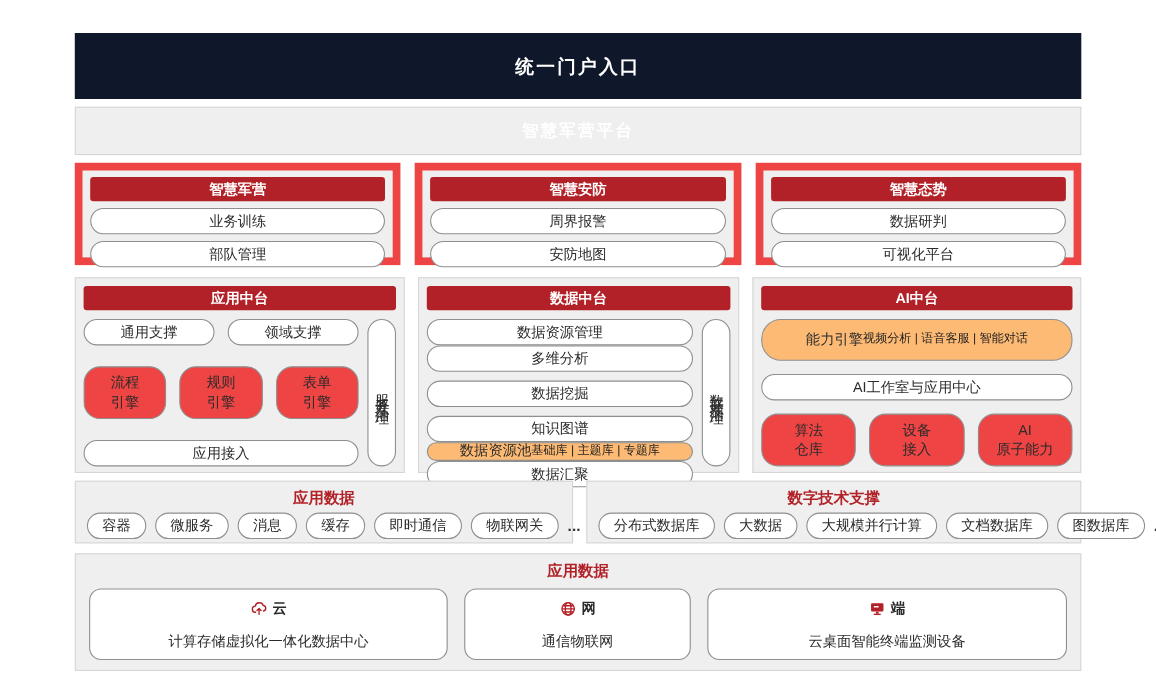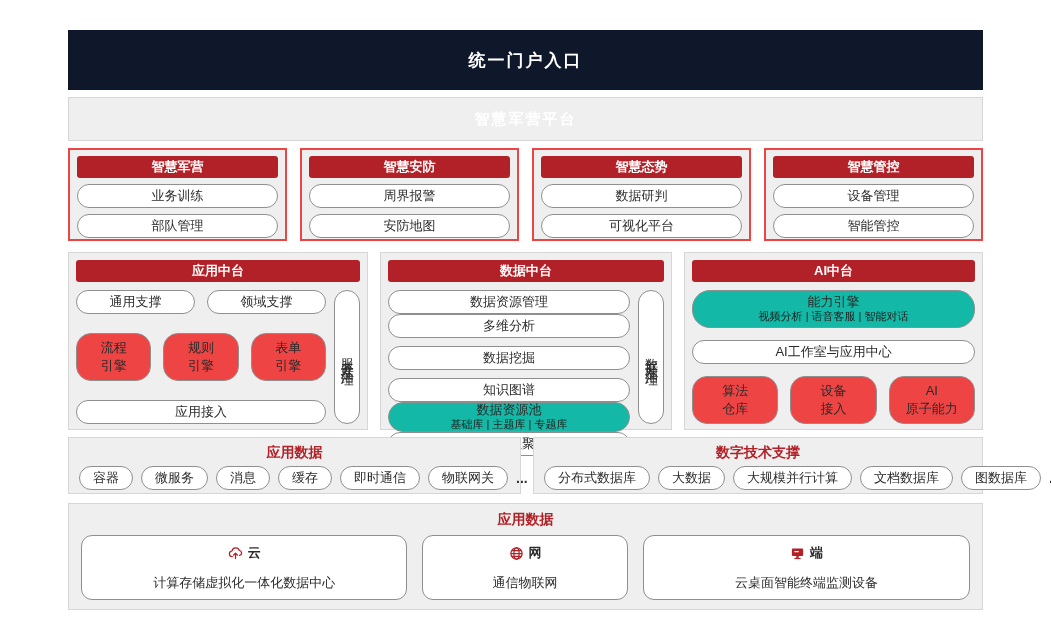--- a/index.html
+++ b/index.html
@@ -6,21 +6,21 @@
   html,body { width:1051px; height:636px; background:#ffffff; overflow:hidden;
               font-family:"Liberation Sans","DejaVu Sans",sans-serif; color:#2b2b2b; }
   .page { width:915px; margin:30px 0 0 68px; }
 
   .banner { background:#0f172a; color:#fff; font-weight:bold; text-align:center;
             display:flex; align-items:center; justify-content:center; }
   .banner.portal { height:60px; font-size:17px; letter-spacing:2px; }
   .banner.platform { height:44px; font-size:15px; letter-spacing:2px; margin-top:7px; }
 
   .modules-row { display:flex; gap:13px; margin-top:7px; }
-  .module { flex:1; background:#efefef; border:2px solid #ef4444; padding:6px 7px; height:93px; }
+  .module { flex:1; background:#efefef; border:7px solid #ef4444; padding:6px 7px; height:93px; }
   .red-bar { background:#b22127; color:#fff; font-weight:bold; font-size:13px;
              height:22px; line-height:22px; text-align:center; border-radius:3px; }
   .pill { background:#fff; border:1px solid #8f8f8f; border-radius:13px; height:24px;
           line-height:22px; text-align:center; font-size:13px; }
   .module .pill { margin-top:6px; }
 
   .platforms-row { display:flex; gap:12px; margin-top:11px; }
   .platform { background:#efefef; border:1px solid #d6d6d6; padding:7px; height:178px; }
   .platform.app  { flex:300 0 0; }
   .platform.data { flex:292 0 0; }
@@ -28,22 +28,22 @@
   .platform-body { display:flex; gap:8px; margin-top:8px; height:134px;justify-content:space-between; }
   .platform-main { flex:1; display:flex; flex-direction:column; justify-content:space-between; }
   .vpill { width:26px; background:#fff; border:1px solid #8f8f8f; border-radius:13px;
            writing-mode:vertical-lr; text-orientation:upright; display:flex;
            align-items:center; justify-content:center; font-size:13px; letter-spacing:3px; }
   .hrow { display:flex; gap:12px; }
   .hrow .pill { flex:1; }
   .engine-box { flex:1; background:#ef4444; border:1px solid #8f8f8f; border-radius:15px;
                 height:48px; display:flex; align-items:center; justify-content:center;
                 font-size:13px; text-align:center; white-space:pre-line; line-height:1.4; }
-  .pill2 { background:#14b8a6; border:1px solid #8f8f8f; border-radius:18px; height:38px;
-           display:flex; flex-direction:column; align-items:center; justify-content:center; }
+  .pill2 { background:#fdba74; border:1px solid #8f8f8f; border-radius:18px; height:38px;
+           display:flex; align-items:center; justify-content:center; }
   .pill2 .t { font-size:13px; line-height:1.15; }
   .pill2 .s { font-size:11px; line-height:1.2; color:#1e1e1e; }
 
   .strips-row { display:flex; gap:12px; margin-top:7px; }
   .strip { background:#efefef; border:1px solid #d6d6d6; padding:6px 10px; height:57px; }
   .strip.left  { flex:453 0 0; }
   .strip.right { flex:450 0 0; }
   .strip-title { color:#b22127; font-weight:bold; font-size:14px; text-align:center; }
   .strip-pills { display:flex; gap:8px; margin-top:4px; align-items:center; }
   .strip-pills .pill { padding:0 13px; flex:0 0 auto; }
@@ -80,25 +80,20 @@
     <div class="module">
       <div class="red-bar">智慧安防</div>
       <div class="pill">周界报警</div>
       <div class="pill">安防地图</div>
     </div>
     <div class="module">
       <div class="red-bar">智慧态势</div>
       <div class="pill">数据研判</div>
       <div class="pill">可视化平台</div>
     </div>
-    <div class="module">
-      <div class="red-bar">智慧管控</div>
-      <div class="pill">设备管理</div>
-      <div class="pill">智能管控</div>
-    </div>
   </div>
 
   <div class="platforms-row">
 
     <div class="platform app">
       <div class="red-bar">应用中台</div>
       <div class="platform-body">
         <div class="platform-main">
           <div class="hrow">
             <div class="pill">通用支撑</div>

